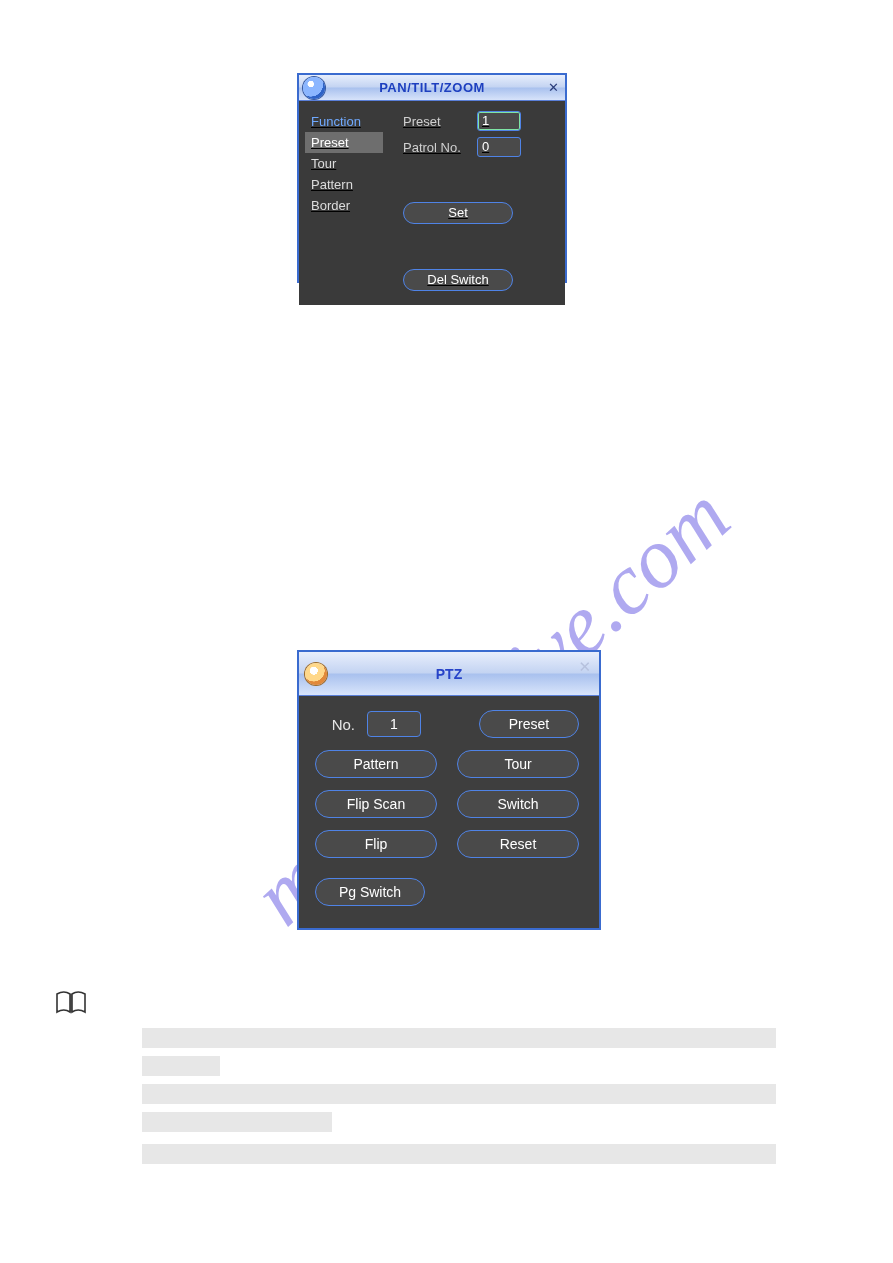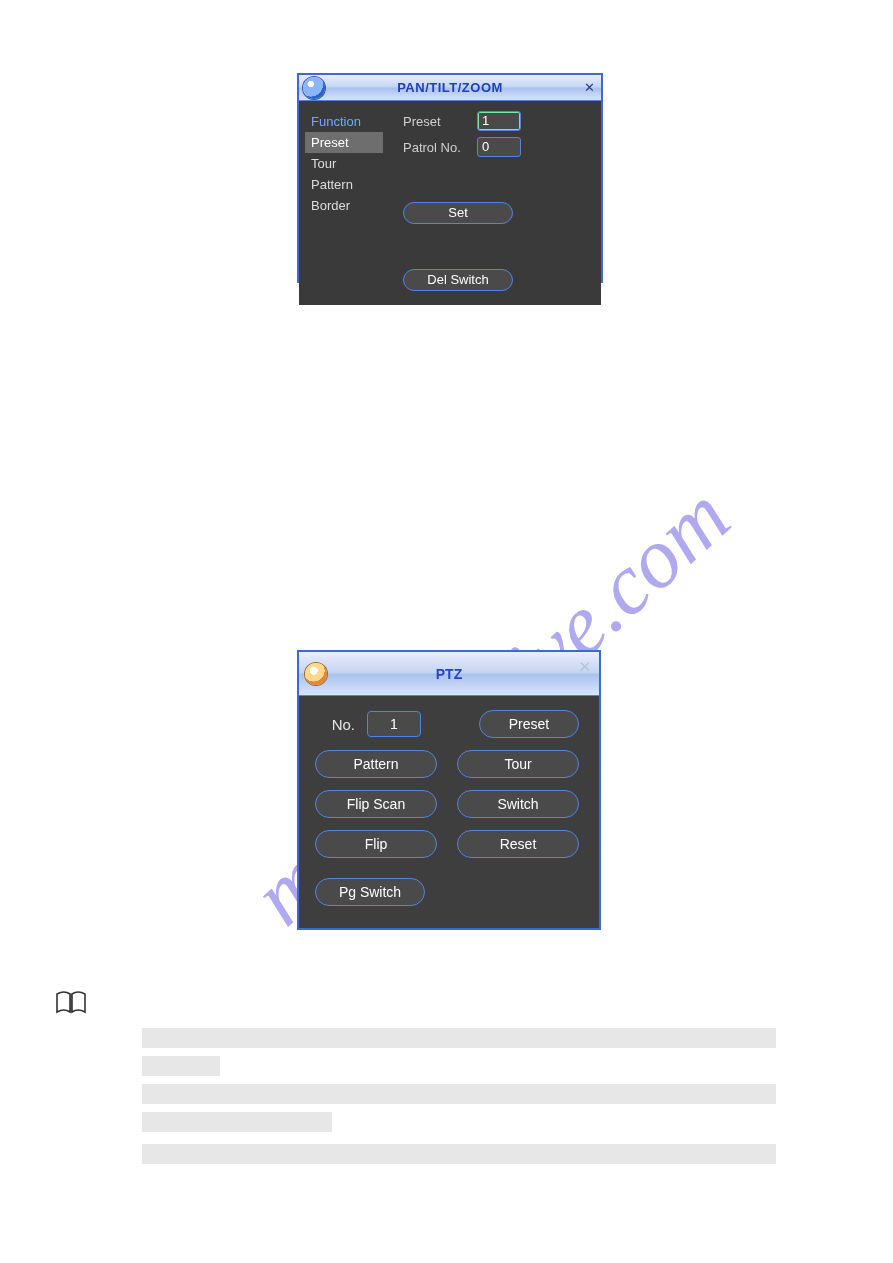--- a/index.html
+++ b/index.html
@@ -8,24 +8,25 @@
     height: 1263px;
     background: #fff;
     font-family: Arial, sans-serif;
     position: relative;
     overflow: hidden;
   }
   
   .dlg1 {
     position: absolute;
     left: 297px; top: 73px;
-    width: 306px; height: 210px;
+    width: 270px; height: 210px;
     border: 2px solid #3a6bcf;
     background: #4c1d95;
     box-shadow: 0 0 0 1px #888 inset;
+    text-decoration: underline;
   }
   .dlg1-titlebar {
     height: 26px;
     background: linear-gradient(#e7eefc, #c4d4f2 48%, #a9c1ee 52%, #d7e3fa);
     display: flex; align-items: center;
     position: relative;
     border-bottom: 1px solid #5a7fd8;
   }
   .dlg1-titlebar .globe {
     width: 22px; height: 22px; margin-left: 4px;

